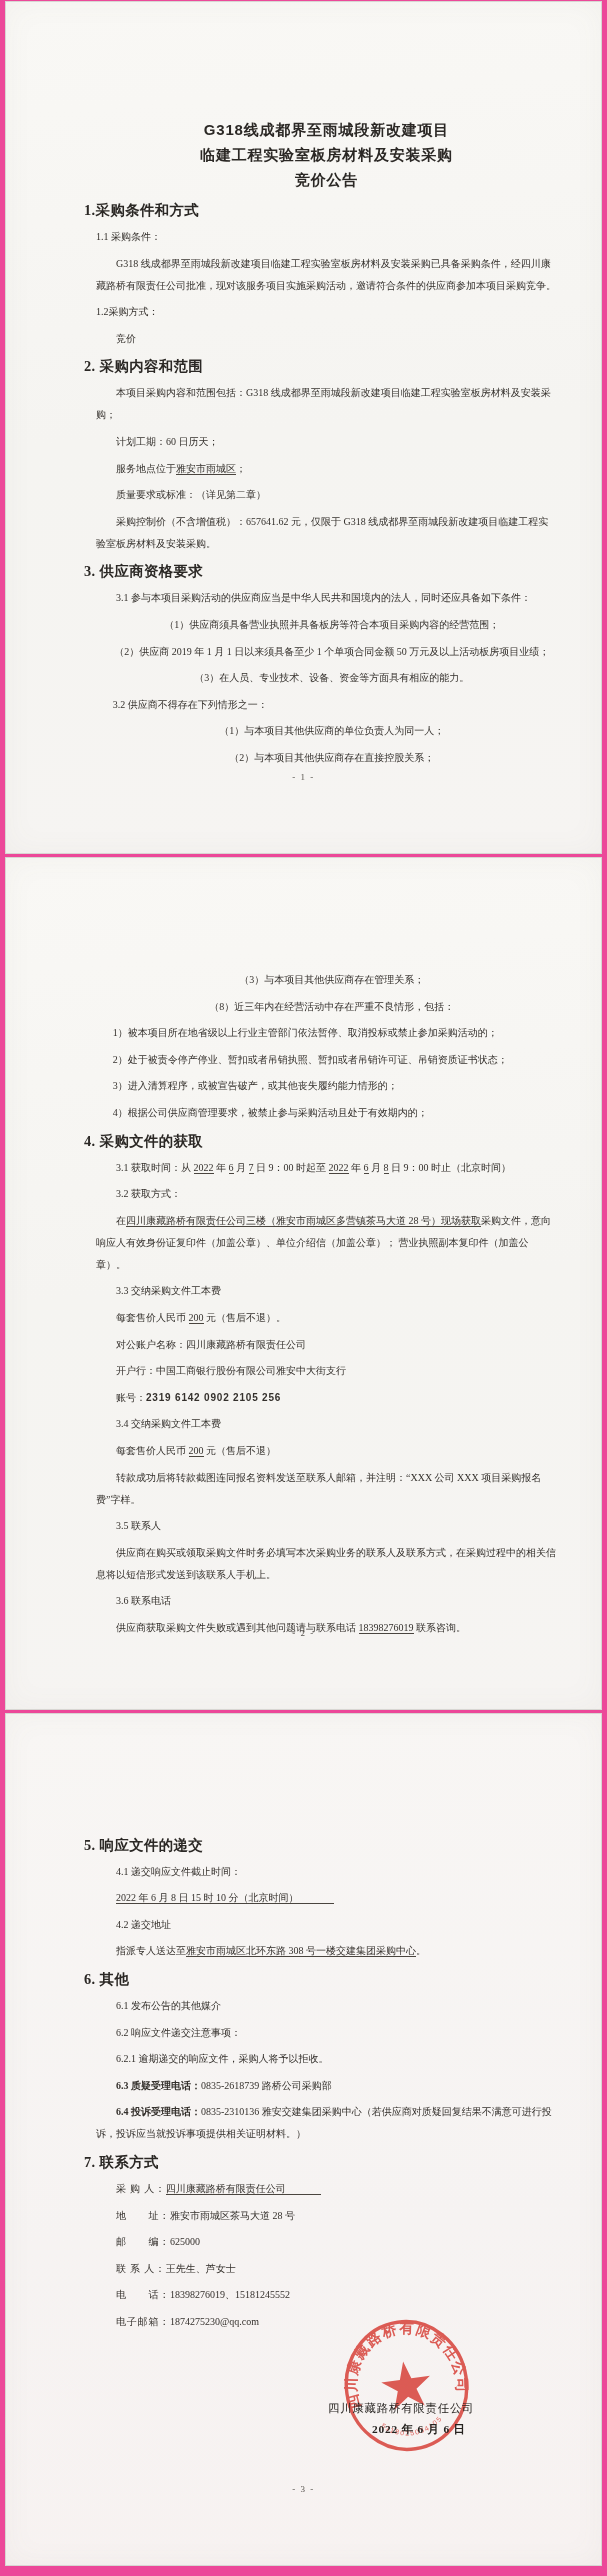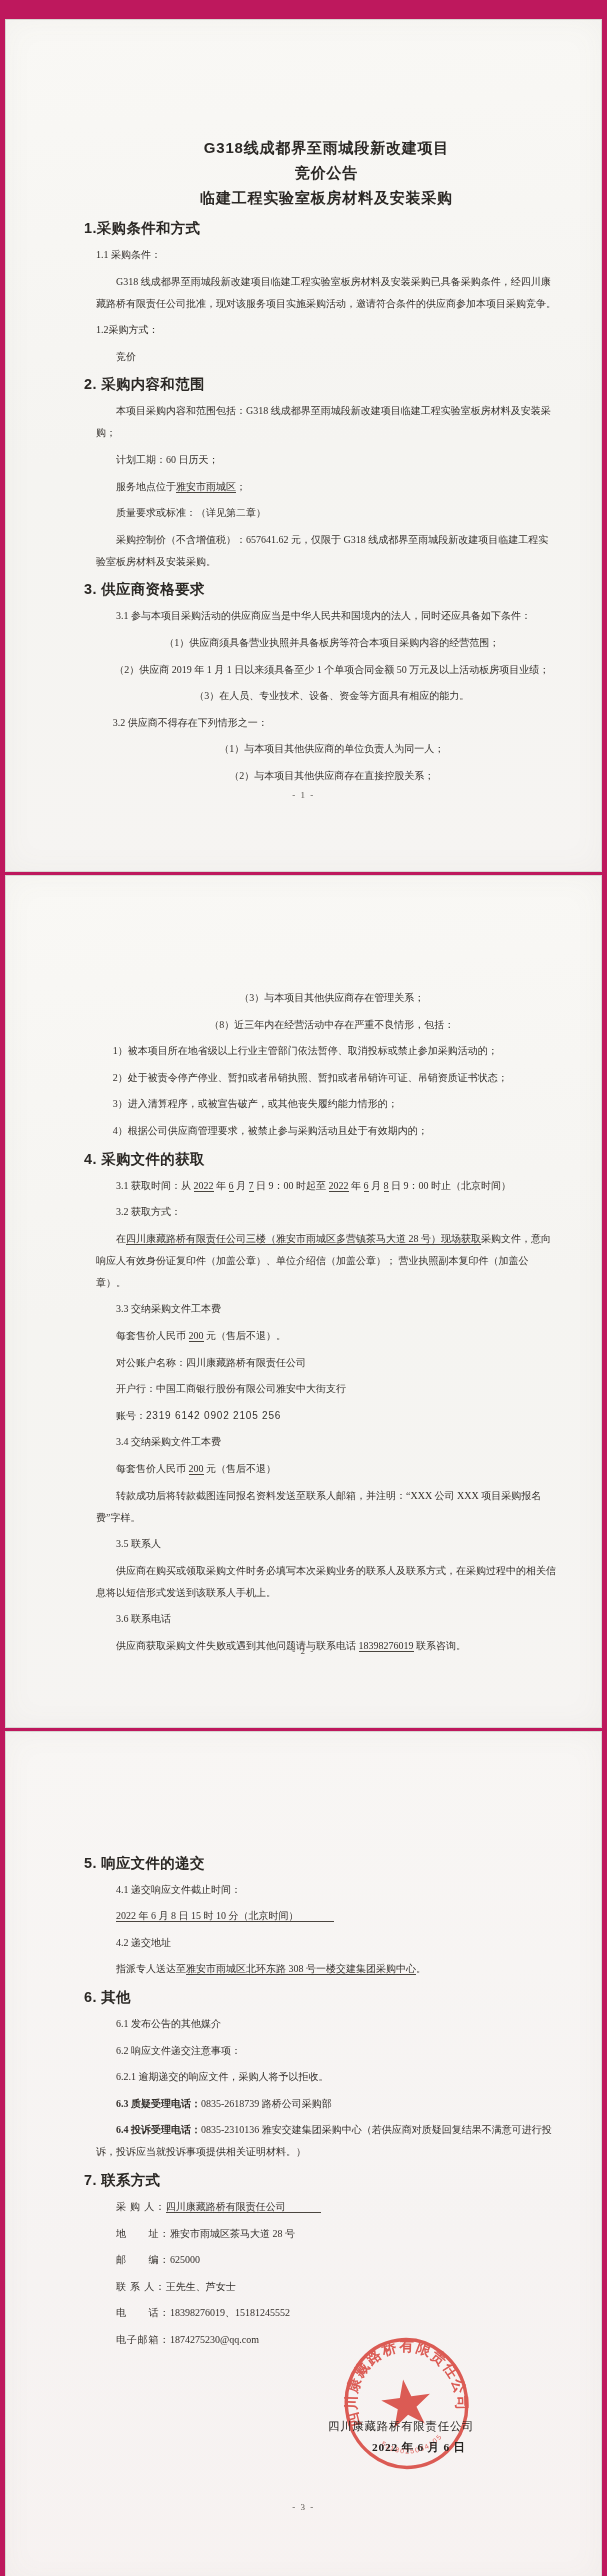--- a/index.html
+++ b/index.html
@@ -1,60 +1,60 @@
 <!DOCTYPE html>
 <html style="font-size:12px"><head>
 <meta charset="utf-8">
 <style>
   html,body{margin:0;padding:0;}
   body{background:#e6e5e2;font-family:"Liberation Serif","DejaVu Serif",serif;color:#34302c;}
-  .canvas{width:607px;height:2576px;margin:0 auto;position:relative;background:#be185d;padding-top:19px;box-sizing:border-box;}
+  .canvas{width:607px;height:2576px;margin:0 auto;position:relative;background:#ec4899;padding-top:1px;box-sizing:border-box;}
   .page{width:597px;height:853px;margin:0 auto 3px auto;position:relative;overflow:hidden;
         background:linear-gradient(176deg,#f9f8f5 0%,#f5f4f1 50%,#f6f4f2 100%);
         border:0.8px solid #d8d6d2;box-sizing:border-box;box-shadow:inset 0 0 30px rgba(120,110,100,0.05);}
   .page.p3{background:linear-gradient(176deg,#f8f6f4 0%,#f6f3f2 60%,#f7f2f1 100%);}
   .content{padding:0 44px 0 90px;}
   .p1 .content{padding-top:115px;}
   .p2 .content{padding-top:111px;}
   .p3 .content{padding-top:114px;}
   .title{text-align:center;font-family:"Liberation Sans","DejaVu Sans",sans-serif;font-weight:bold;
          font-size:15px;line-height:25px;color:#2b2825;margin-bottom:9px;letter-spacing:0.8px;}
-  .h{font-family:Liberation Sans, sans-serif;font-weight:bold;font-size:14.4px;
+  .h{font-family:Liberation Serif, serif;font-weight:bold;font-size:14.4px;
      color:#2b2825;margin:7.6px 0 6px -12px;letter-spacing:0.4px;}
   .ln,.para{font-size:10px;line-height:22px;margin:0 0 4.6px 0;}
   .ind1{text-indent:10.6px;text-align:center;}
   .ind15{text-indent:16.7px;}
   .ind2{text-indent:2em;}
   .pind{text-indent:2em;}
   .u{border-bottom:0.8px solid #4a453f;}
   .u-long{border-bottom:0.8px solid #4a453f;padding-right:35px;}
   .blab{font-weight:bold;}
-  .mono-num{font-family:"Liberation Sans","DejaVu Sans",sans-serif;font-weight:normal;letter-spacing:0.8px;}
+  .mono-num{font-family:"Liberation Sans","DejaVu Sans",sans-serif;font-weight:bold;letter-spacing:0.8px;}
   .pagenum{position:absolute;left:0;right:0;bottom:71px;text-align:center;font-size:9px;color:#56524d;letter-spacing:1.5px;}
   .row .lab{letter-spacing:0.8px;}
   
   .stamp-wrap{position:absolute;left:335px;top:603px;width:131px;height:137px;pointer-events:none;}
   .stamp-wrap svg{display:block;}
   .ring-text{font-family:"Liberation Sans","DejaVu Sans",sans-serif;font-size:19px;font-weight:bold;
              letter-spacing:2px;fill:#d8453d;}
   .serial-text{font-family:"Liberation Sans","DejaVu Sans",sans-serif;font-size:9px;letter-spacing:2px;fill:#d8453d;}
   .sig-company{position:absolute;left:322px;top:687px;font-size:11.4px;letter-spacing:0.8px;color:#262320;}
   .sig-date{position:absolute;left:366px;top:708px;font-size:11.4px;letter-spacing:0.8px;color:#262320;font-weight:bold;}
 </style>
 </head>
 <body>
 
 <div class="canvas">
 
   <div class="page p1">
     <div class="content">
       <div class="title">
         <div>G318线成都界至雨城段新改建项目</div>
+        <div>临建工程实验室板房材料及安装采购</div>
         <div>竞价公告</div>
-        <div>临建工程实验室板房材料及安装采购</div>
       </div>
       <div class="h">1.采购条件和方式</div>
       <p class="ln">1.1 采购条件：</p>
       <p class="para pind">G318 线成都界至雨城段新改建项目临建工程实验室板房材料及安装采购已具备采购条件，经四川康藏路桥有限责任公司批准，现对该服务项目实施采购活动，邀请符合条件的供应商参加本项目采购竞争。</p>
       <p class="ln">1.2采购方式：</p>
       <p class="ln ind2">竞价</p>
       <div class="h">2. 采购内容和范围</div>
       <p class="para pind">本项目采购内容和范围包括：G318 线成都界至雨城段新改建项目临建工程实验室板房材料及安装采购；</p>
       <p class="ln ind2">计划工期：60 日历天；</p>
       <p class="ln ind2"><span>服务地点位于</span><span class="u">雅安市雨城区</span><span>；</span></p>

